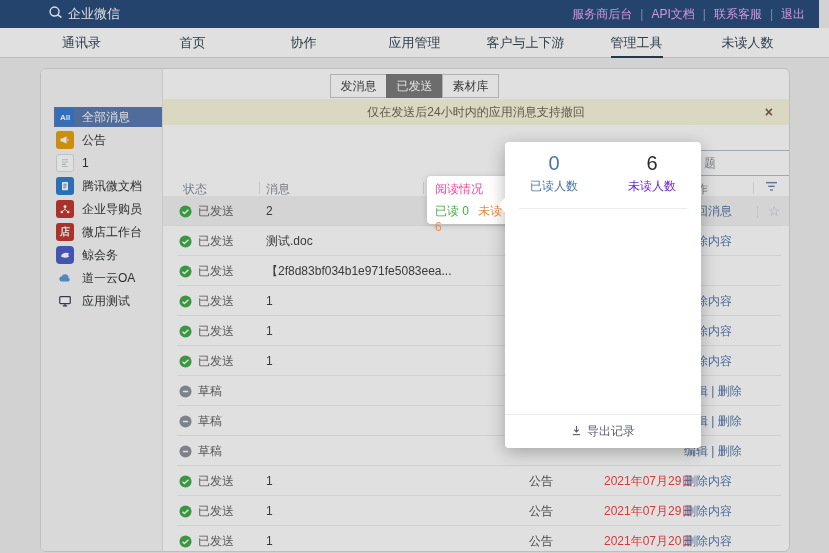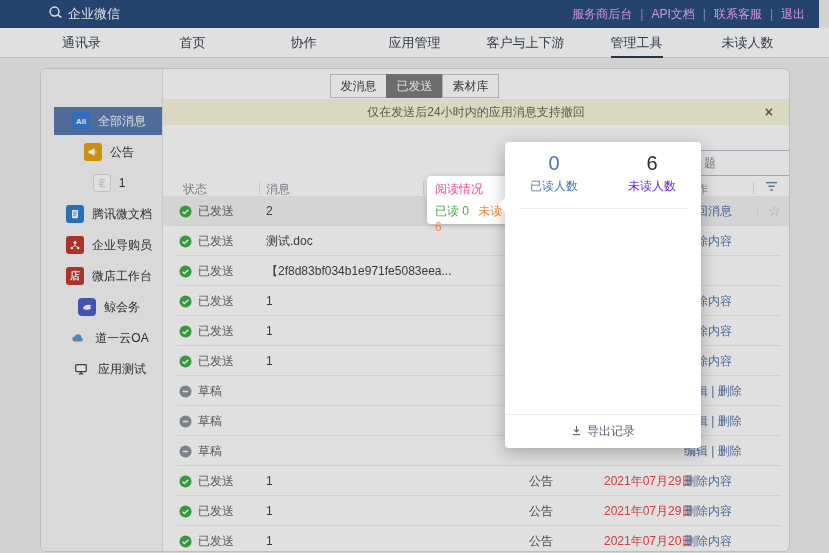--- a/index.html
+++ b/index.html
@@ -30,22 +30,22 @@
         background:#fff;border:1px solid #c9c9c9;border-radius:3px;cursor:pointer;}
   .tabs{position:absolute;left:50%;transform:translateX(-50%);top:5px;display:flex;}
   .tab{width:57px;height:24px;line-height:22px;text-align:center;font-size:12px;color:#444;
         background:#fff;border:1px solid #c9c9c9;margin-left:-1px;cursor:pointer;}
   .tab.active{background:#7c7c7c;border-color:#7c7c7c;color:#fff;}
 
   
   .sidebar{position:absolute;left:0;top:0;bottom:0;width:122px;background:#f7f8f9;
         border-right:1px solid #e3e3e3;}
   .side-list{position:absolute;top:38px;left:0;right:0;}
-  .side-item{height:28px;margin:0 0 3px 13px;display:flex;align-items:center;font-size:12px;
-        color:#333;cursor:pointer;padding-left:2px;justify-content:center;}
+  .side-item{height:20px;margin:0 0 3px 13px;display:flex;align-items:center;font-size:12px;
+        color:#333;cursor:pointer;padding-left:2px;}
   .side-item.selected{background:#5a7cb1;color:#fff;}
   .appicon{width:18px;height:18px;border-radius:3px;display:flex;align-items:center;
         justify-content:center;flex:none;margin-right:8px;font-size:8px;font-weight:bold;color:#fff;}
   .icon-all-badge{background:#3a7ed6;}
   .icon-megaphone{background:#e9a211;}
   .icon-document{background:#fff;border:1px solid #d9dde3;}
   .icon-doc-blue{background:#2f80d0;}
   .icon-org-network{background:#c23a30;}
   .icon-shop{background:#c23a30;font-size:10px;}
   .icon-whale{background:#4f5fc9;border-radius:4px;}

